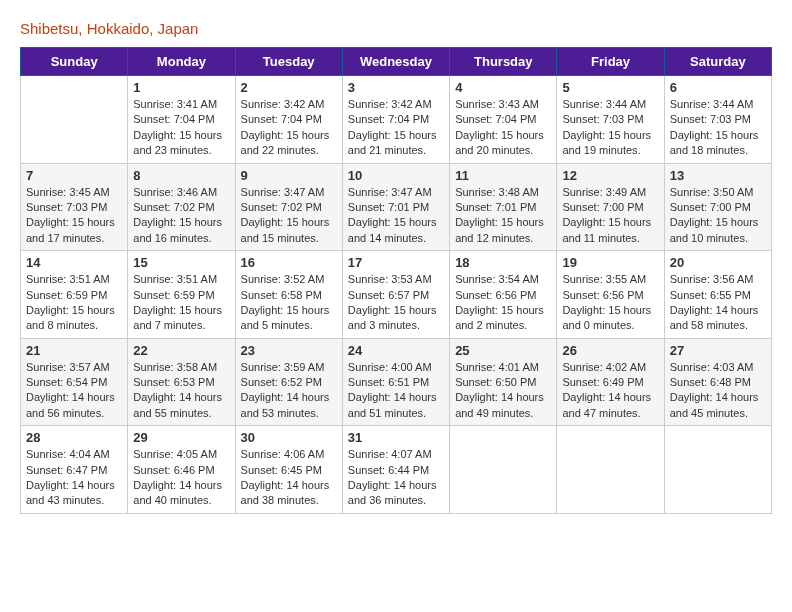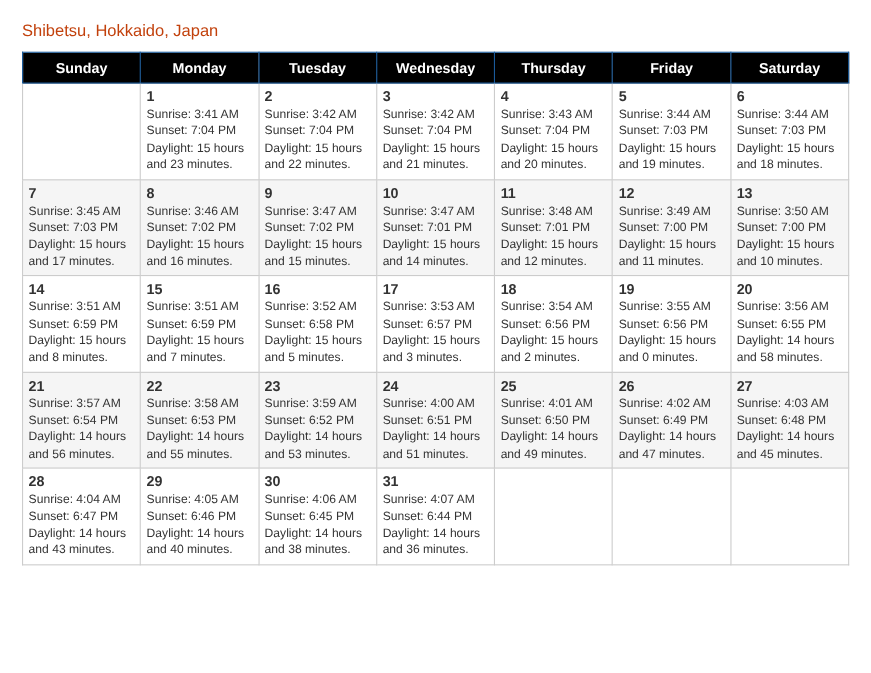--- a/index.html
+++ b/index.html
@@ -37,21 +37,21 @@
     .location {
       font-size: 15px;
       color: #c2410c;
     }
     .calendar {
       width: 100%;
       border-collapse: collapse;
       border: 1px solid #ccc;
     }
     .calendar th {
-      background: #000000;
+      background: #4c1d95;
       color: #fff;
       text-align: center;
       padding: 6px 4px;
       font-size: 13px;
       font-weight: bold;
       border: 1px solid #1a5a9a;
     }
     .calendar td {
       vertical-align: top;
       border: 1px solid #ccc;

